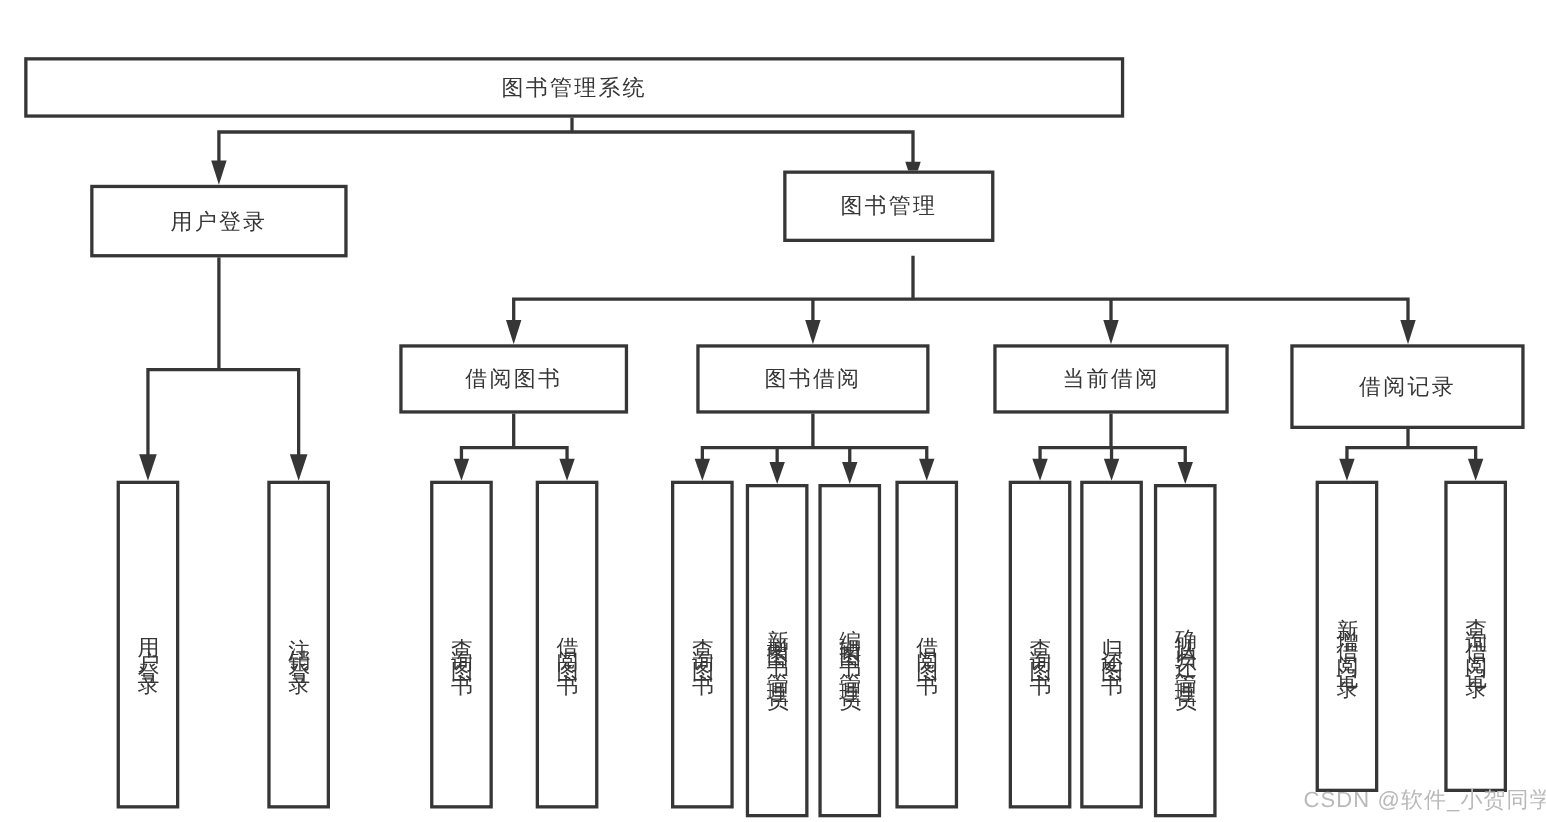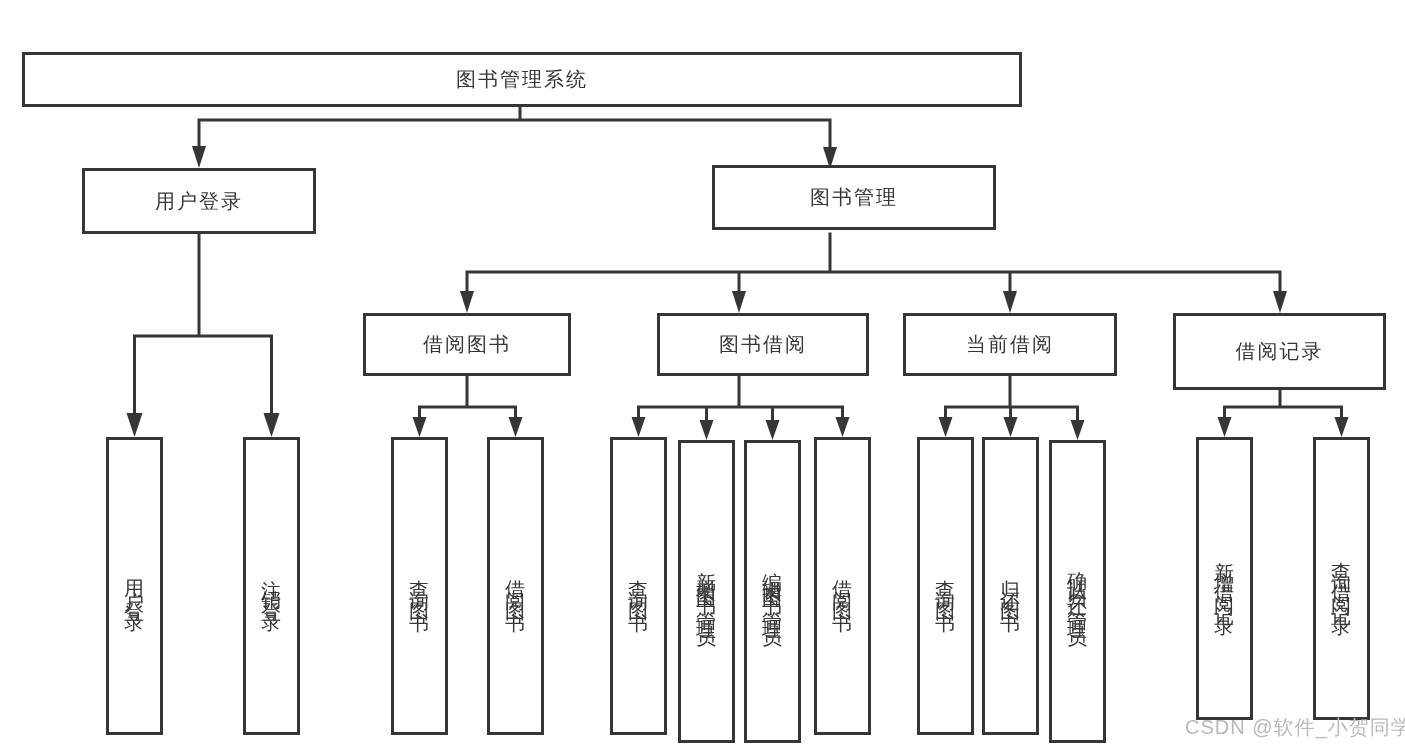--- a/index.html
+++ b/index.html
@@ -131,28 +131,28 @@
     </g>
   </svg>
 
   <div class="hbox" style="left:22px; top:13px; width:1000px; height:55px;margin-top:39px;">
     <span>图书管理系统</span>
   </div>
 
   <div class="hbox" style="left:82px; top:168px; width:234px; height:66px;">
     <span>用户登录</span>
   </div>
-  <div class="hbox" style="left:712px; top:165px; width:284px; height:65px;">
+  <div class="hbox" style="left:712px; top:155px; width:192px; height:65px;">
     <span>图书管理</span>
   </div>
 
   <div class="hbox" style="left:363px; top:313px; width:208px; height:63px;">
     <span>借阅图书</span>
   </div>
-  <div class="hbox" style="left:633px; top:313px; width:212px; height:63px;margin-left:24px;">
+  <div class="hbox" style="left:633px; top:313px; width:212px; height:63px;">
     <span>图书借阅</span>
   </div>
   <div class="hbox" style="left:903px; top:313px; width:214px; height:63px;text-align:right;">
     <span>当前借阅</span>
   </div>
   <div class="hbox" style="left:1173px; top:313px; width:213px; height:77px;">
     <span>借阅记录</span>
   </div>
 
   <div class="vbox" style="left:106px;">

